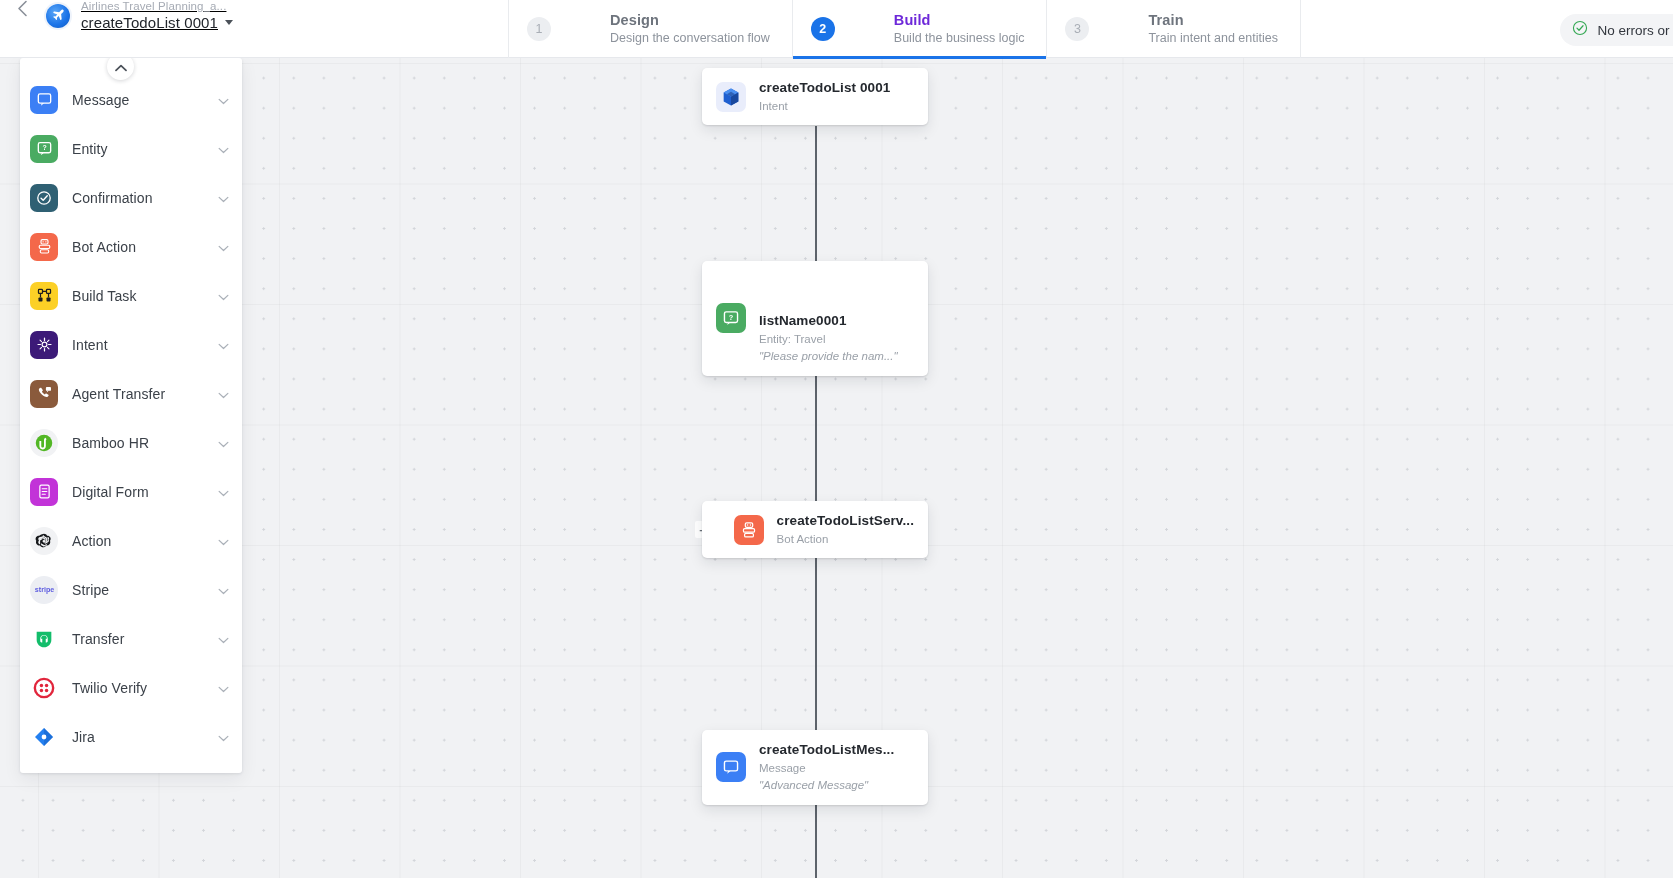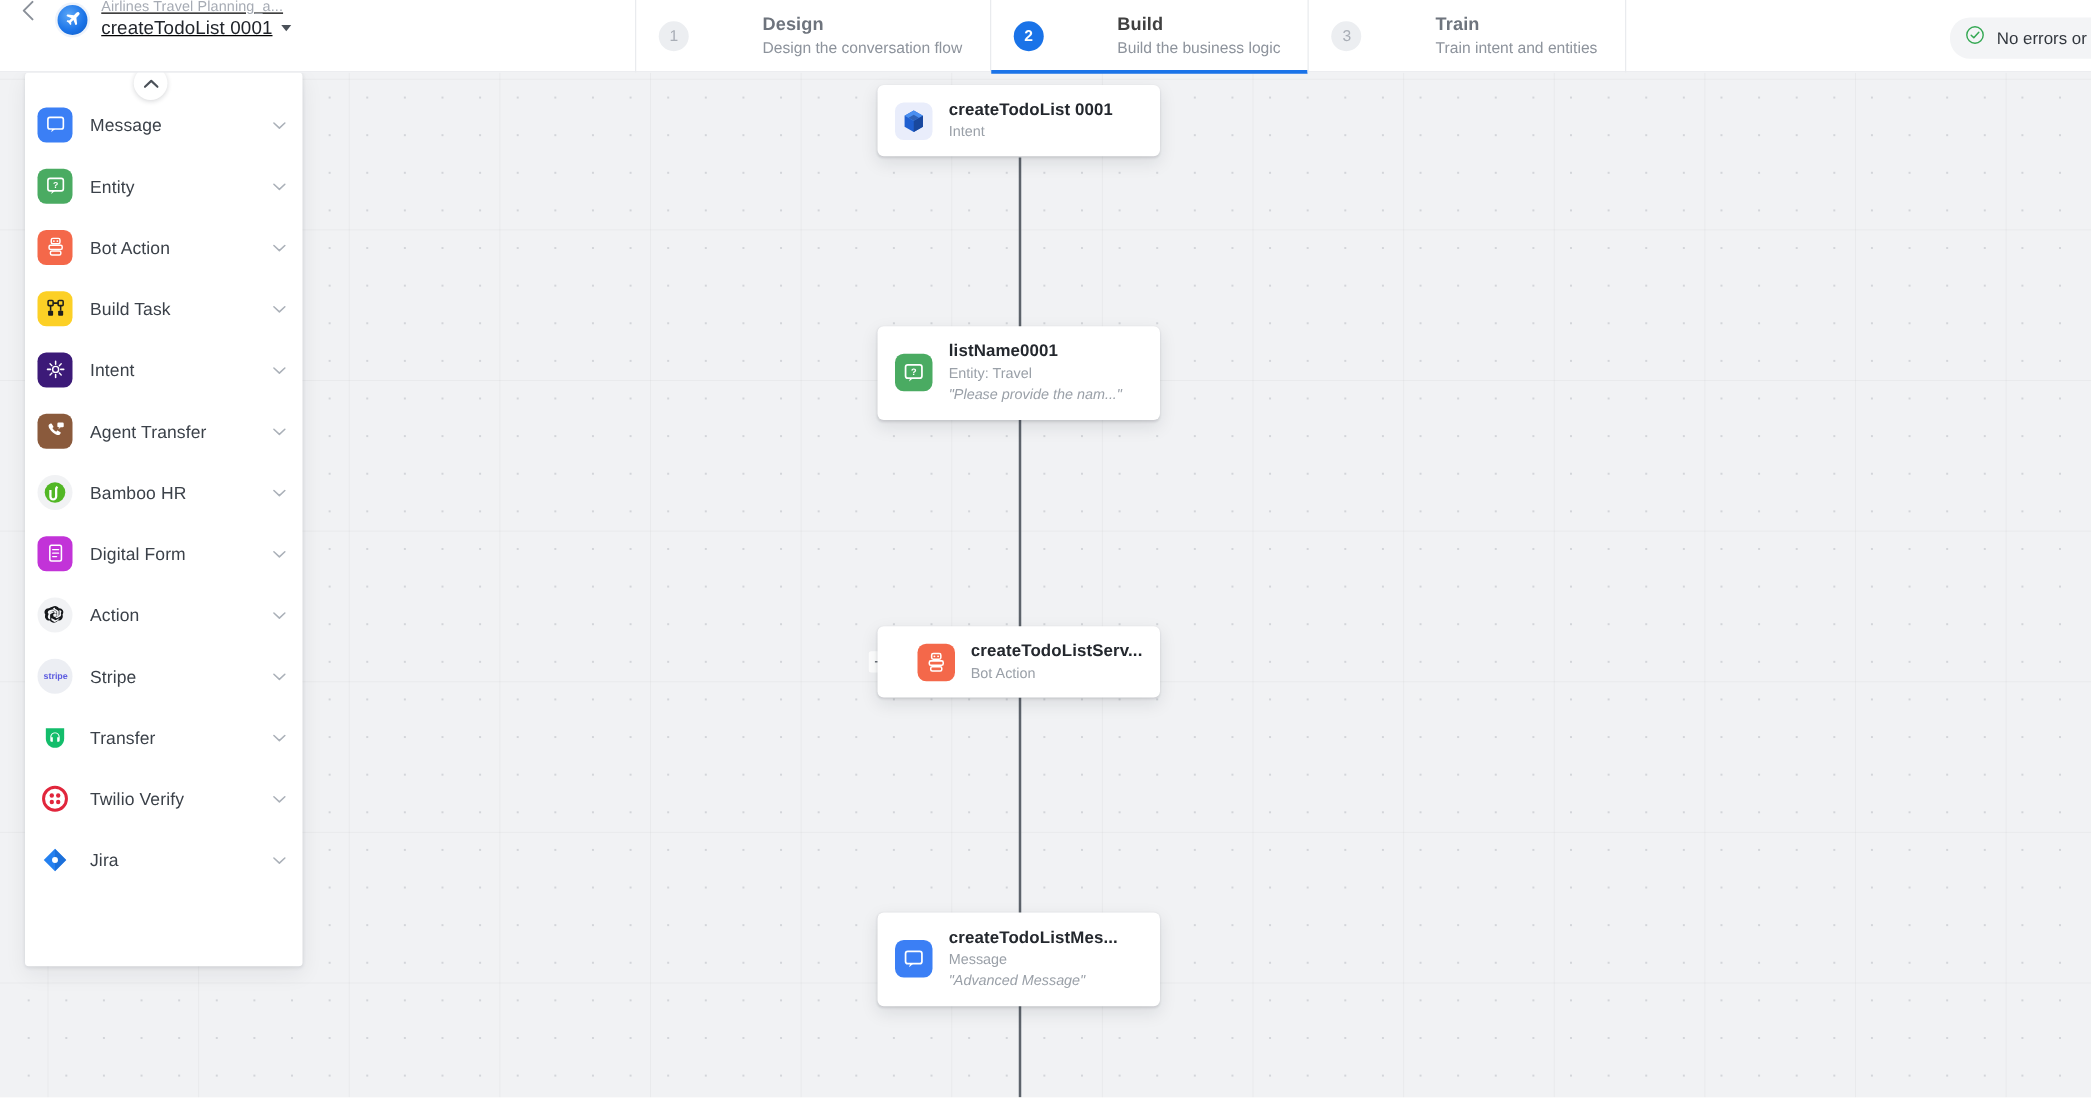--- a/index.html
+++ b/index.html
@@ -46,21 +46,21 @@
   .step:last-child { border-right: 1px solid #e9ebee; }
   .step-num {
     width: 24px; height: 24px; border-radius: 50%;
     background: #eceef1; color: #a9aeb6;
     font-size: 12.5px; display: flex; align-items: center; justify-content: center;
     flex: 0 0 auto;
   }
   .step.active .step-num { background: #1a73e8; color: #fff; font-weight: bold; }
   .step-txt { display: flex; flex-direction: column; line-height: 1.2; margin-left: 48px; }
   .step-title { font-size: 14.5px; color: #6e747d; font-weight: bold; letter-spacing: .1px; }
-  .step.active .step-title { color: #404040; }
+  .step.active .step-title { color: #6d28d9; }
   .step-desc { font-size: 12.5px; color: #8d939c; margin-top: 2px; }
   .step.active::after {
     content: ""; position: absolute; left: 0; right: 0; bottom: -1px; height: 3px; background: #1a73e8;
   }
 
   .status-pill {
     position: absolute; right: -28px; top: 14px;
     display: flex; align-items: center; gap: 9px;
     background: #f3f4f6; border-radius: 16px; padding: 6px 18px 6px 12px;
     white-space: nowrap;
@@ -229,21 +229,21 @@
 
     <div class="node" style="left:702px; top:203px;">
       <span class="node-icon" style="background:#4aab62;">
         <svg width="18" height="18" viewBox="0 0 22 22">
           <rect x="3" y="3.5" width="16" height="13" rx="2.2" fill="none" stroke="#fff" stroke-width="1.7"></rect>
           <path d="M7.5 16.5l-1.2 3.2 4-3.2z" fill="#fff"></path>
           <text x="11" y="13" font-family="Liberation Sans, sans-serif" font-size="9" font-weight="bold" fill="#fff" text-anchor="middle">?</text>
         </svg>
       </span>
       <span class="node-body">
-        <span class="node-title" style="display:block;">listName0001</span>
+        <span class="node-title" style="display:block;margin-top:40px;">listName0001</span>
         <span class="node-sub" style="display:block;">Entity: Travel</span>
         <span class="node-quote" style="display:block;">"Please provide the nam..."</span>
       </span>
     </div>
 
     <div class="plus-handle" style="left:695px; top:463px;">+</div>
     <div class="node" style="left:702px; top:443px;justify-content:flex-end;">
       <span class="node-icon" style="background:#f4684a;">
         <svg width="18" height="18" viewBox="0 0 22 22">
           <rect x="6.5" y="2.2" width="9" height="5.6" rx="1.6" fill="none" stroke="#fff" stroke-width="1.5"></rect>
@@ -297,20 +297,32 @@
               <path d="M7.5 16.5l-1.2 3.2 4-3.2z" fill="#fff"></path>
               <text x="11" y="13" font-family="Liberation Sans, sans-serif" font-size="9" font-weight="bold" fill="#fff" text-anchor="middle">?</text>
             </svg>
         </span>
         <span class="pi-label">Entity</span>
         <span class="pi-chev"><svg width="11" height="7" viewBox="0 0 12 8">
               <path d="M1 1.6L6 6.3l5-4.7" fill="none" stroke="#aab0b8" stroke-width="1.4" stroke-linecap="round" stroke-linejoin="round"></path>
             </svg></span>
       </div>
 
+      <div class="panel-item">
+        <span class="pi-icon" style="background:#2f6073;">
+          <svg width="18" height="18" viewBox="0 0 22 22">
+              <circle cx="11" cy="11" r="7.6" fill="none" stroke="#fff" stroke-width="1.6"></circle>
+              <path d="M7.4 11.2l2.6 2.5 5-5.4" fill="none" stroke="#fff" stroke-width="1.7" stroke-linecap="round" stroke-linejoin="round"></path>
+            </svg>
+        </span>
+        <span class="pi-label">Confirmation</span>
+        <span class="pi-chev"><svg width="11" height="7" viewBox="0 0 12 8">
+              <path d="M1 1.6L6 6.3l5-4.7" fill="none" stroke="#aab0b8" stroke-width="1.4" stroke-linecap="round" stroke-linejoin="round"></path>
+            </svg></span>
+      </div>
 
       <div class="panel-item">
         <span class="pi-icon" style="background:#f4684a;">
           <svg width="17" height="17" viewBox="0 0 22 22">
               <rect x="6.5" y="2.2" width="9" height="5.6" rx="1.6" fill="none" stroke="#fff" stroke-width="1.5"></rect>
               <circle cx="9.2" cy="5" r="0.95" fill="#fff"></circle>
               <circle cx="12.8" cy="5" r="0.95" fill="#fff"></circle>
               <rect x="4.2" y="9.4" width="13.6" height="4.2" rx="1.5" fill="none" stroke="#fff" stroke-width="1.5"></rect>
               <rect x="5.6" y="15.2" width="10.8" height="4.2" rx="1.5" fill="none" stroke="#fff" stroke-width="1.5"></rect>
             </svg>

